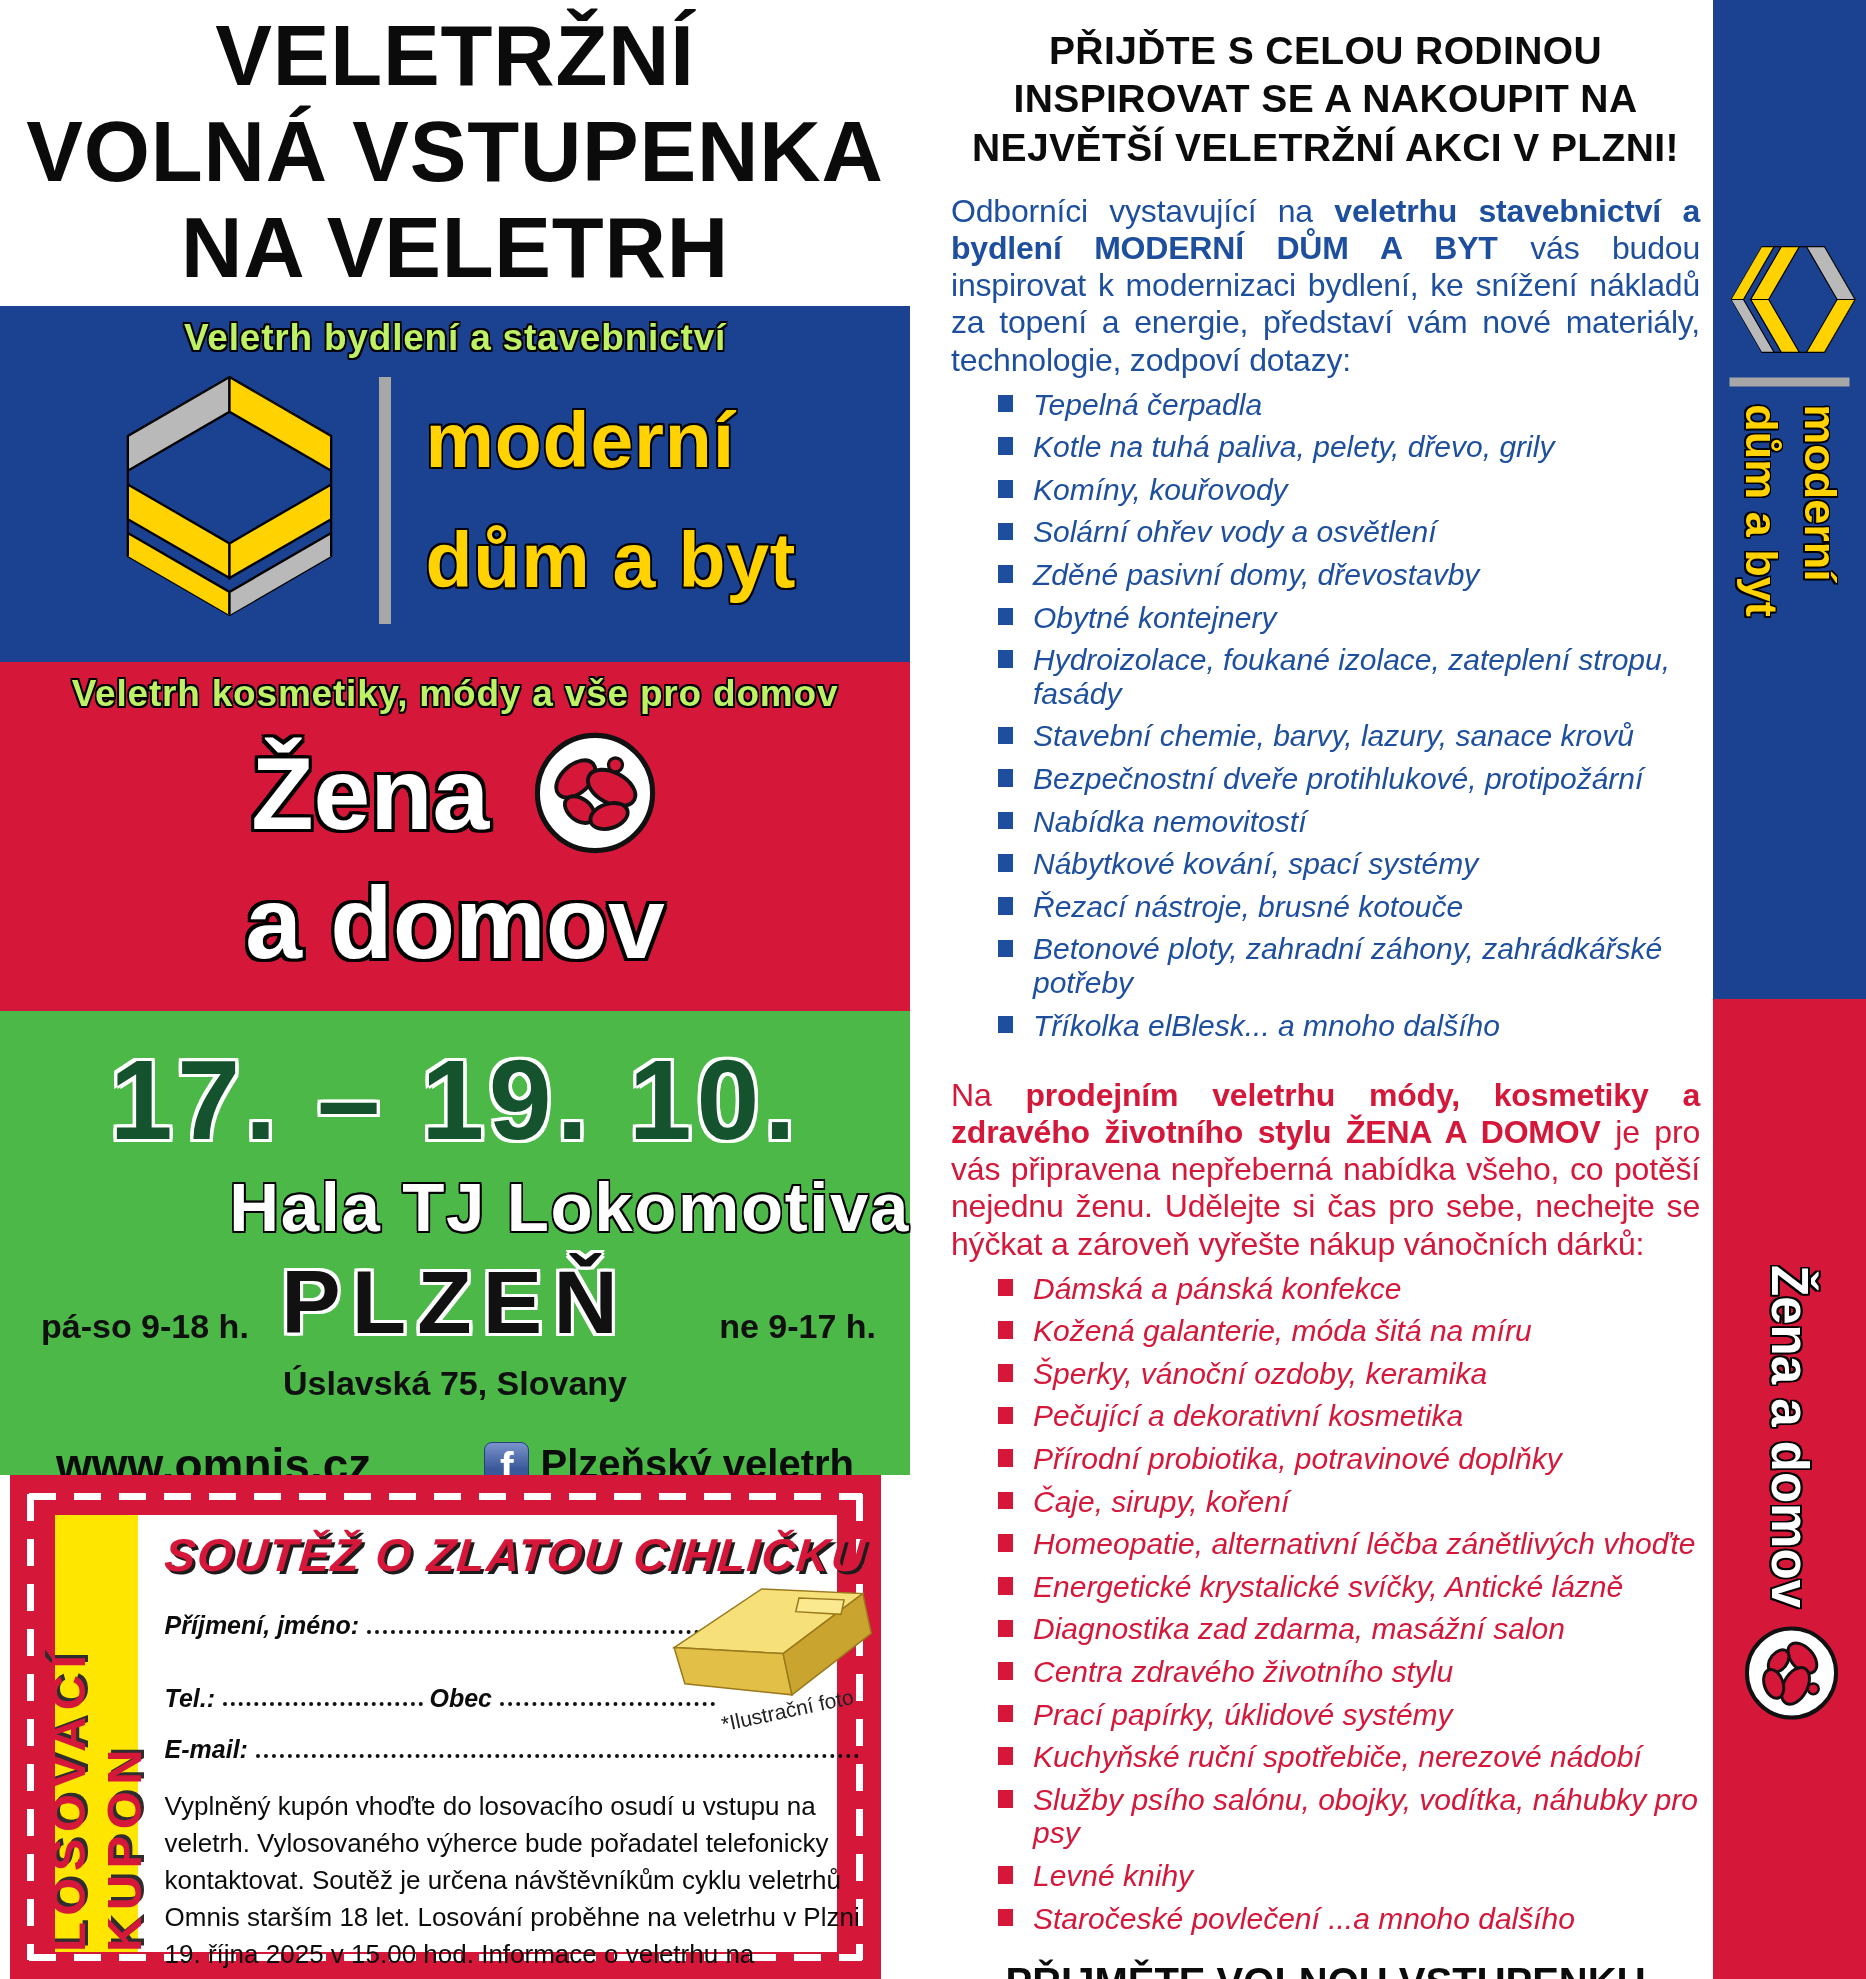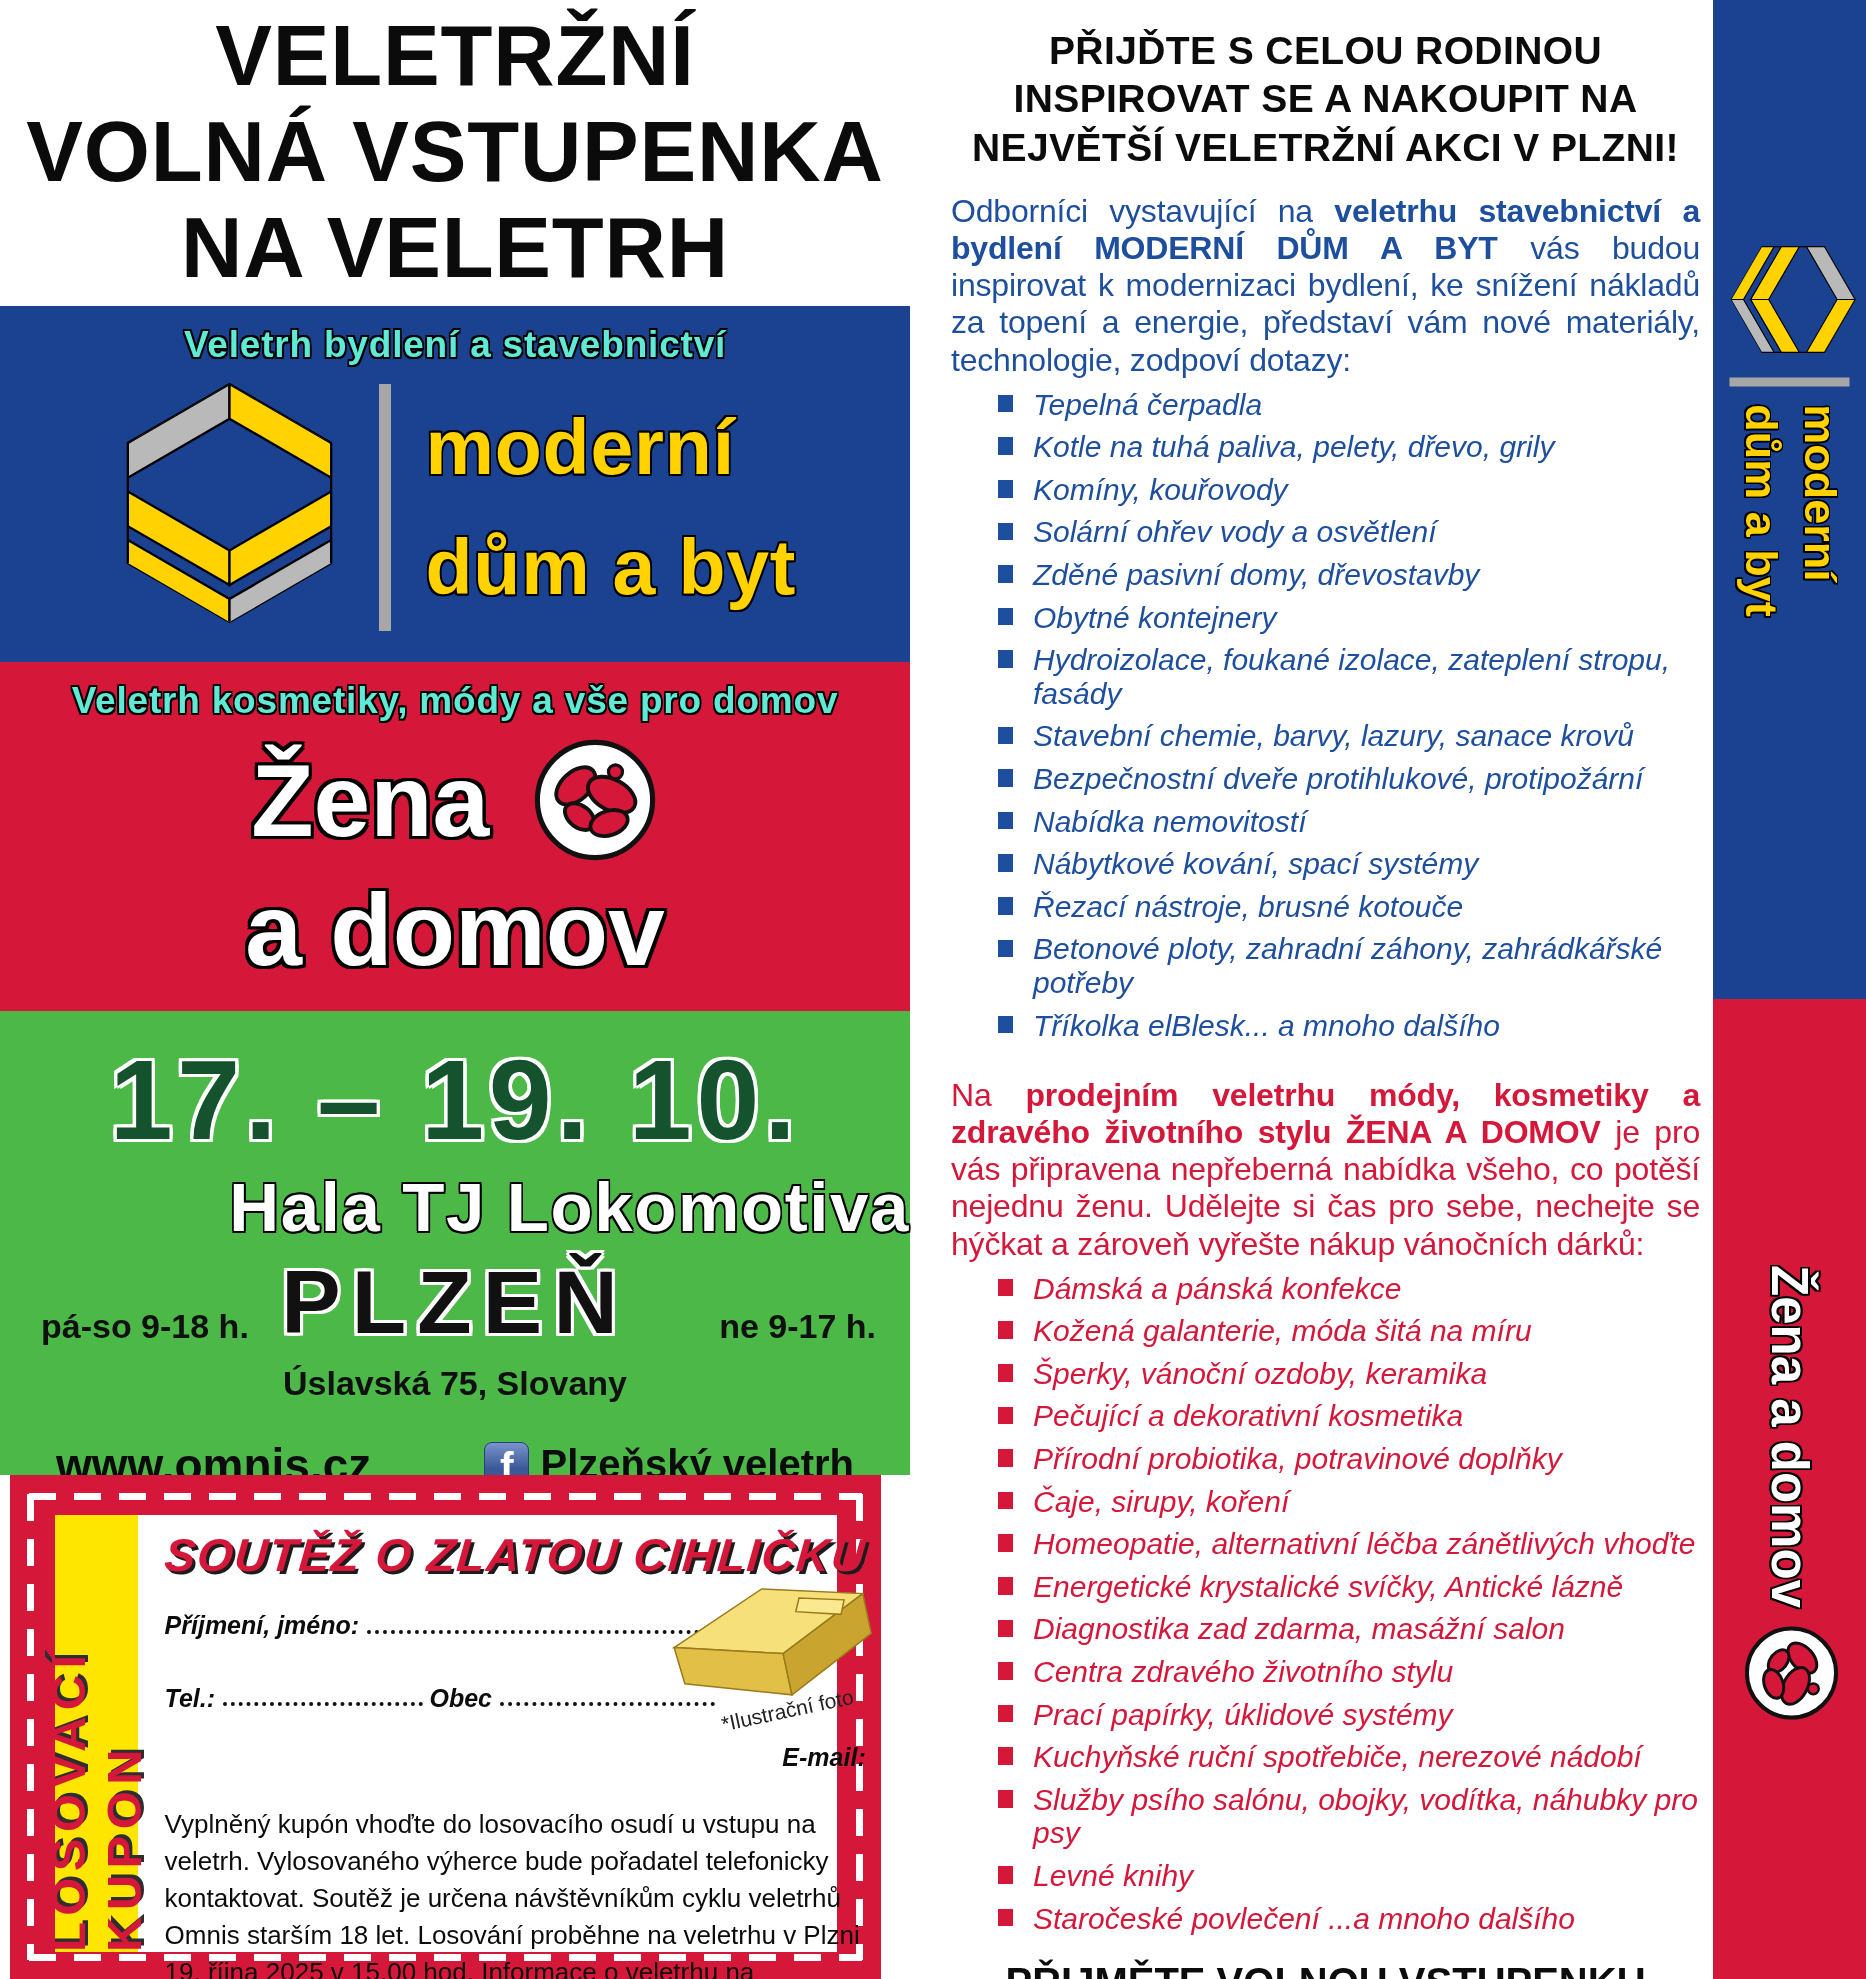--- a/index.html
+++ b/index.html
@@ -11,21 +11,21 @@
   .ol-b4{text-shadow:-3.2px -3.2px 0 #000,3.2px -3.2px 0 #000,-3.2px 3.2px 0 #000,3.2px 3.2px 0 #000,-3.2px 0 0 #000,3.2px 0 0 #000,0 -3.2px 0 #000,0 3.2px 0 #000;}
   .ol-w4{text-shadow:-3.2px -3.2px 0 #fff,3.2px -3.2px 0 #fff,-3.2px 3.2px 0 #fff,3.2px 3.2px 0 #fff,-3.2px 0 0 #fff,3.2px 0 0 #fff,0 -3.2px 0 #fff,0 3.2px 0 #fff;}
   .b{font-weight:700;}
 
   
   .left-col{position:absolute;left:0;top:0;width:910px;height:1979px;}
   .main-title{position:absolute;top:8px;left:0;width:910px;text-align:center;
               font-size:85px;font-weight:800;line-height:1.13;color:#0b0b0b;letter-spacing:0.8px;}
 
   .blue-box{position:absolute;top:306px;left:0;width:910px;height:357px;background:#1b4191;}
-  .box-header{padding-top:18px;text-align:center;color:#5eead4;font-size:37px;font-weight:700;letter-spacing:0.8px;}
+  .box-header{padding-top:11px;text-align:center;color:#bef264;font-size:37px;font-weight:700;letter-spacing:0.8px;}
   .bb-row{display:flex;justify-content:center;align-items:center;gap:34px;margin-top:12.8px;}
   .bb-divider{width:12.8px;height:247px;background:#a7a7a7;}
   .bb-name{font-size:77px;font-weight:800;color:#ffd200;line-height:1.55;letter-spacing:0.8px;}
 
   .red-box{position:absolute;top:662px;left:0;width:910px;height:349px;background:#d5173a;}
   .zena-line{margin-top:14.4px;text-align:center;}
   .zena-big{font-size:102px;font-weight:800;color:#fff;line-height:1.15;display:inline-block;vertical-align:middle;}
   .butterfly-inline{display:inline-block;vertical-align:middle;margin-left:38px;}
 
   .green-box{position:absolute;top:1011px;left:0;width:910px;height:464px;background:#4cb848;}
@@ -53,21 +53,21 @@
   .cwhite{position:absolute;left:45px;top:40px;width:782px;height:437px;background:#fff;display:flex;}
   .ystrip{width:83px;background:#ffe600;display:flex;align-items:center;justify-content:center;}
   .ystrip span{writing-mode:vertical-rl;transform:rotate(180deg);font-size:49px;font-weight:800;
                color:#d5173a;letter-spacing:6.4px;text-shadow:3.2px 3.2px 0 #2e2e2e;}
   .ccontent{flex:1;position:relative;padding:12.8px 21px 6.4px 27px;}
   .ctitle{font-size:46px;font-weight:800;font-style:italic;color:#d5173a;letter-spacing:1.6px;
           transform:skewX(-5deg);transform-origin:left;text-shadow:3.2px 3.2px 0 #1c1c1c;white-space:nowrap;}
   .frow{display:flex;align-items:flex-end;font-size:25px;font-weight:700;font-style:italic;color:#0c0c0c;}
   .frow .dots{flex:1;border-bottom:4.8px dotted #111;margin:0 6.4px 6.4px 8px;height:24px;}
   .frow .dots.fixed{flex:0 0 200px;}
-  .frow.r1{margin-top:24px;} .frow.r2{margin-top:38px;} .frow.r3{margin-top:30px;flex-direction:column;}
+  .frow.r1{margin-top:24px;} .frow.r2{margin-top:38px;} .frow.r3{margin-top:17px;}
   .cnote{margin-top:24px;font-size:26px;line-height:1.42;color:#0c0c0c;font-style:normal;padding-right:3.2px;}
   .brick-wrap{position:absolute;right:-3.2px;top:59px;transform:rotate(-12deg);text-align:center;}
   .brick-caption{font-size:21px;color:#222;margin-top:-4.8px;}
 
   
   .right-col{position:absolute;left:951px;top:27px;width:749px;}
   .r-headline{text-align:center;font-size:39px;font-weight:800;line-height:1.24;color:#0c0c0c;letter-spacing:0.4px;}
   .r-para{margin-top:21px;font-size:32px;line-height:1.16;text-align:justify;letter-spacing:-0.2px;}
   .r-para.blue{color:#1d4f9e;}
   .r-para.red{color:#d5173a;margin-top:35px;}

